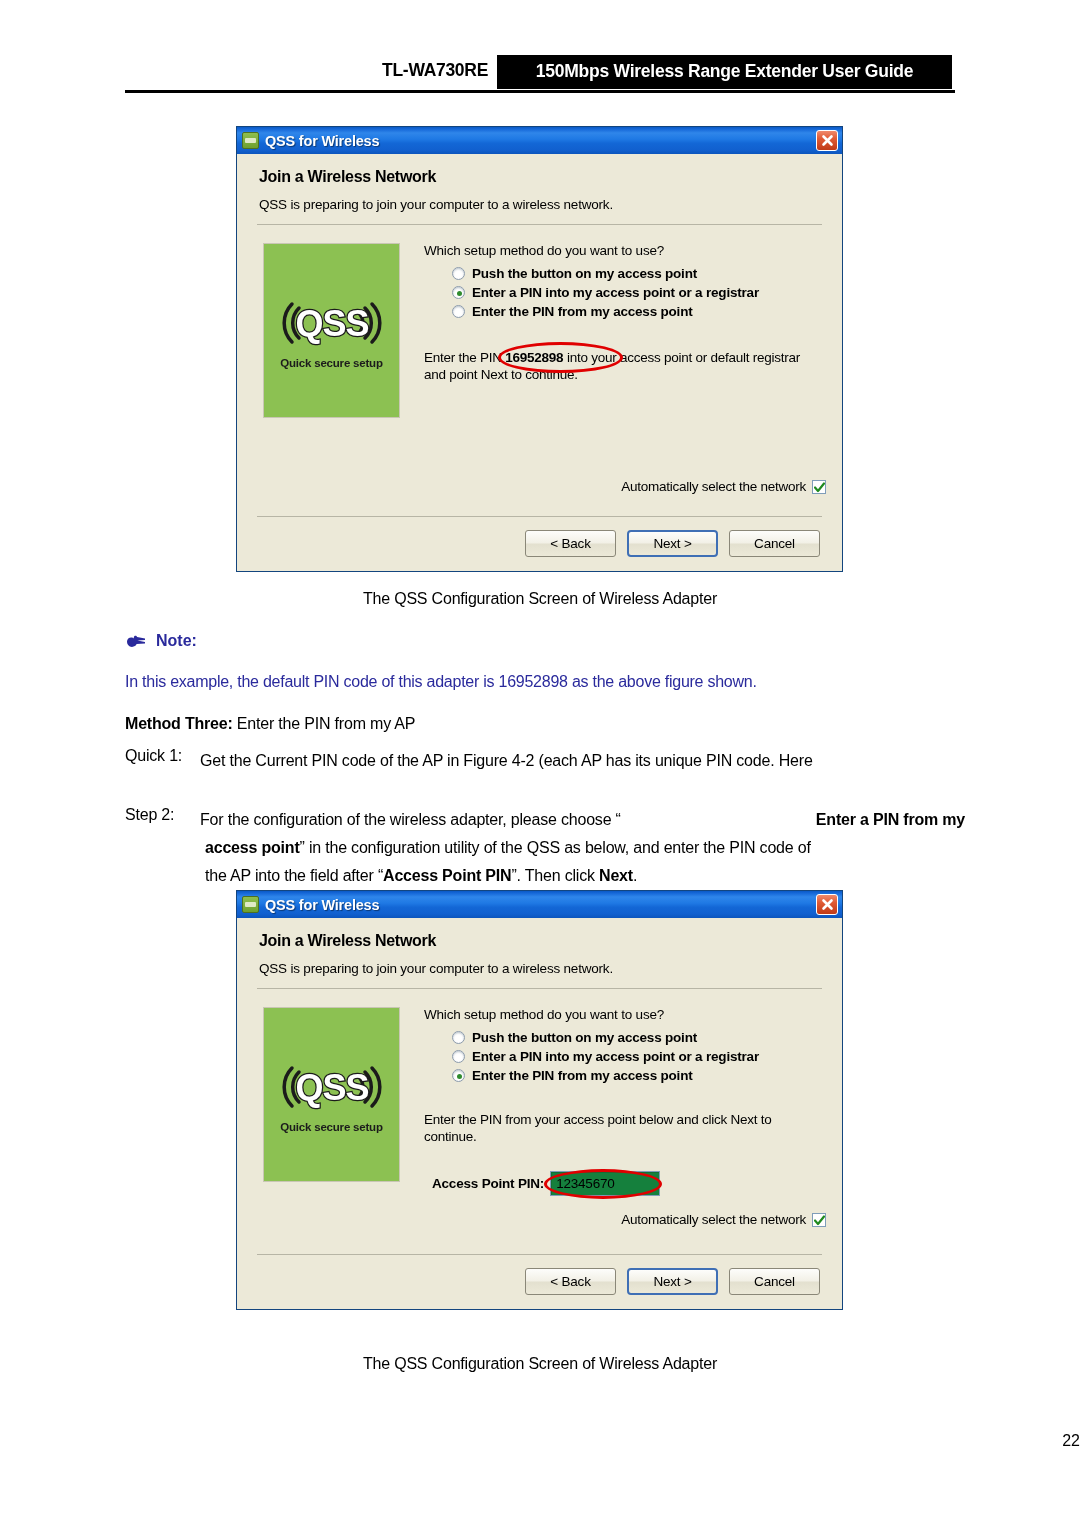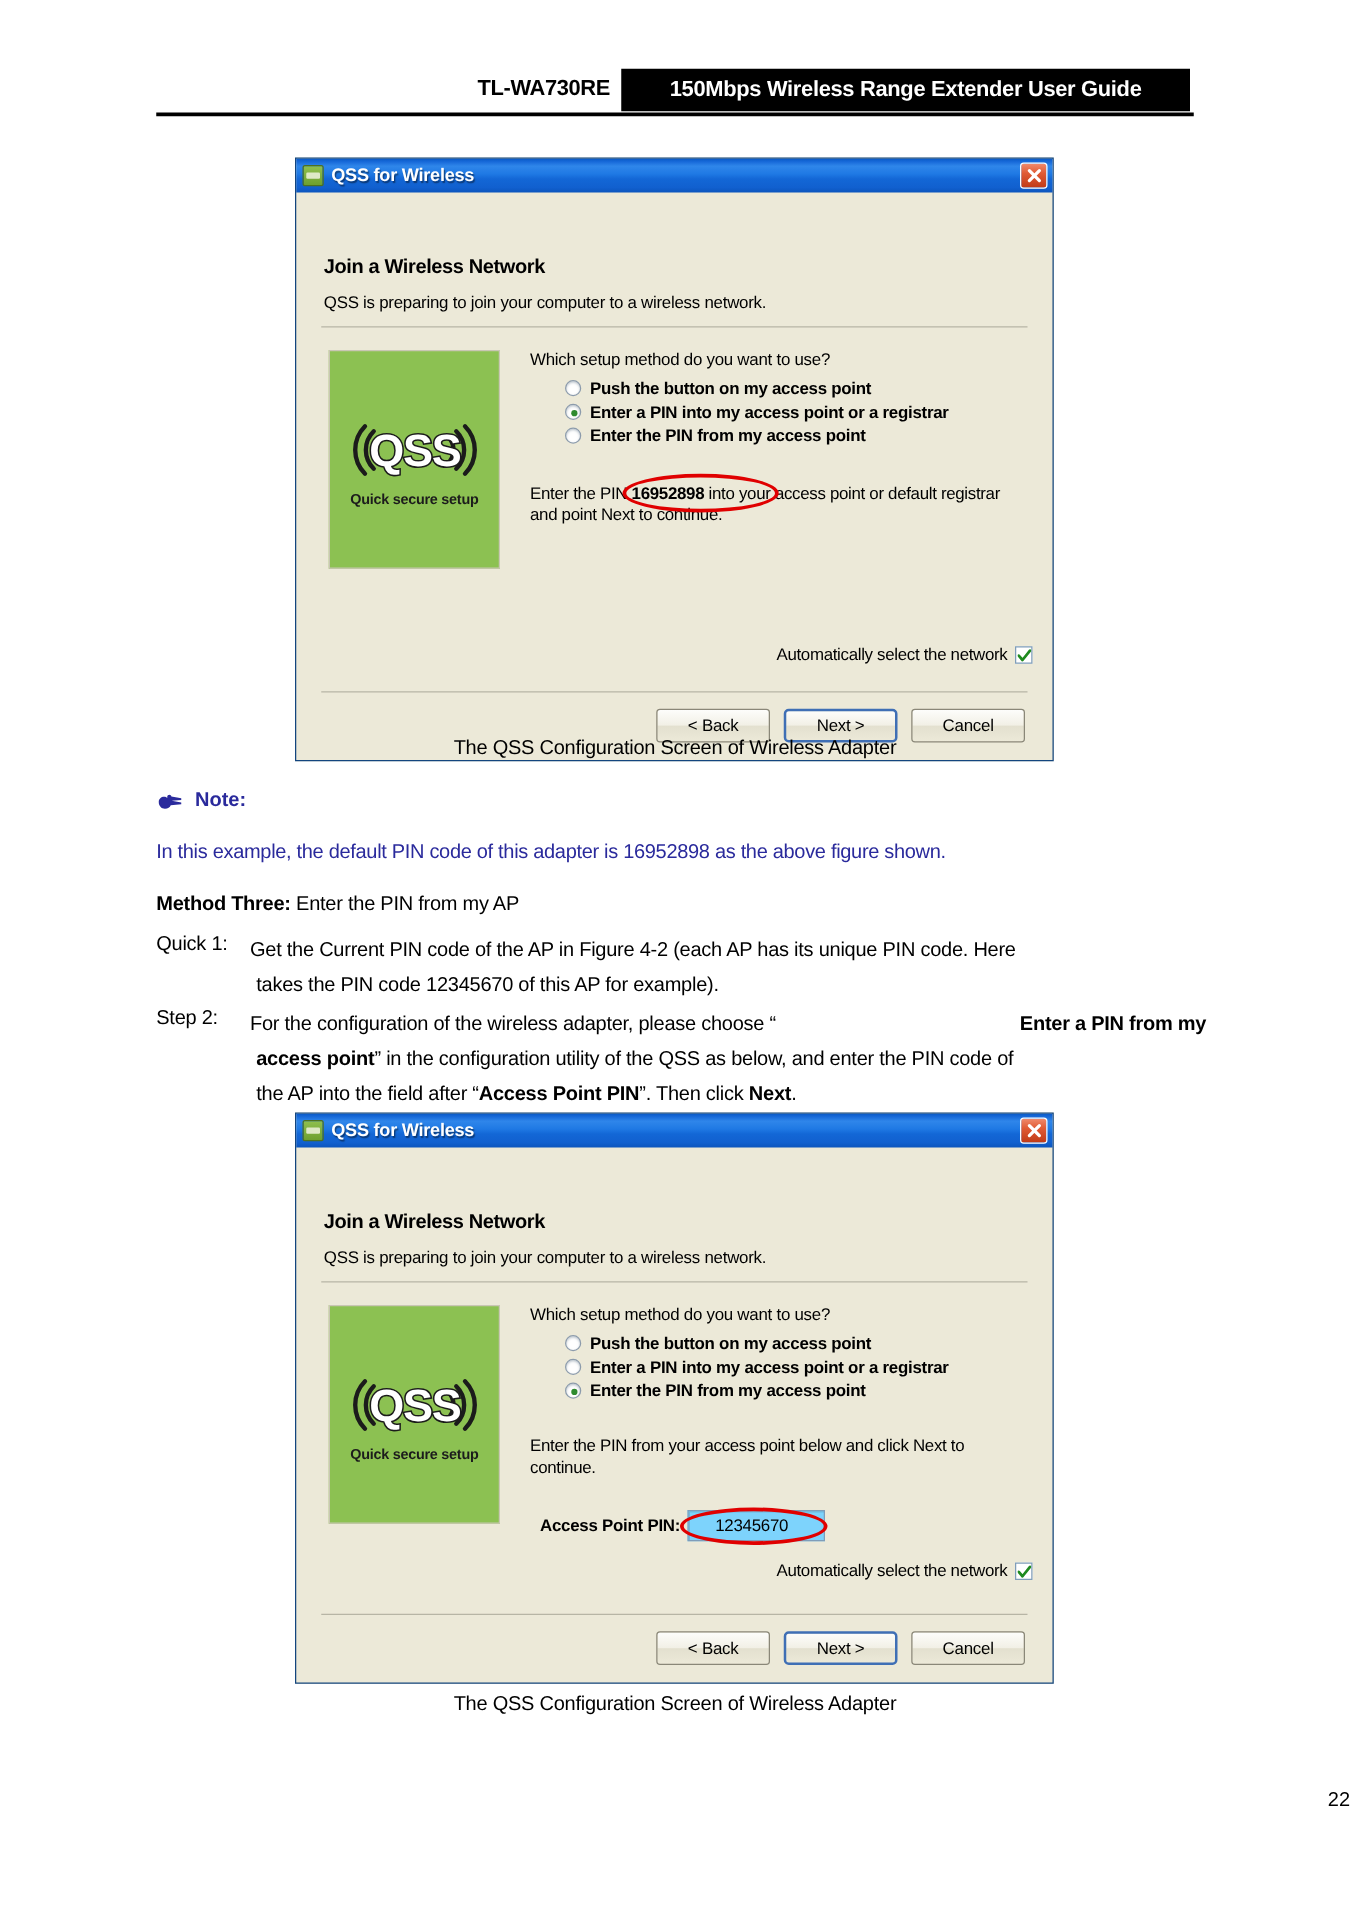--- a/index.html
+++ b/index.html
@@ -103,21 +103,20 @@
     cursor: pointer;
   }
   .dlg-close svg { display: block; }
 
   .dlg-body { padding: 0; position: relative; }
 
   .dlg-heading {
     font-size: 16px; font-weight: bold;
     padding: 14px 5px 0 22px;
     letter-spacing: -0.3px;
-    margin-top: 37px;
   }
   .dlg-sub {
     font-size: 13.5px;
     padding: 11px 0 0 22px;
     letter-spacing: -0.2px;
   }
   .dlg-sep {
     margin: 12px 20px 0 20px;
     height: 1px;
     background: #b7b5a5;
@@ -199,25 +198,25 @@
     padding-left: 8px;
     position: relative;
   }
   .ap-pin-label {
     font-size: 13.5px; font-weight: bold;
     letter-spacing: -0.2px;
     margin-right: 6px;
   }
   .ap-pin-input {
     width: 110px; height: 25px;
-    background: #7dd3fc;
+    background: #15803d;
     border: 1px solid #7f9db9;
     box-shadow: inset 1px 1px 0 rgba(0,0,0,0.12);
     display: flex; align-items: center;
-    padding-left: 21px;
+    padding-left: 5px;
     font-size: 13.5px;
     letter-spacing: -0.2px;
   }
 
   .auto-row {
     display: flex; align-items: center; justify-content: flex-end;
     font-size: 13.5px; letter-spacing: -0.25px;
     margin-top: 16px;
   }
   .chk {
@@ -409,21 +408,20 @@
 </div>
 <div class="note-body" style="top:673px;">In this example, the default PIN code of this adapter is 16952898 as the above figure shown.</div>
 
 <div class="para" style="left:125px; top:710px; width:840px;">
   <b class="bold">Method Three:</b><span> Enter the PIN from my AP</span>
 </div>
 
 <div class="step-label" style="left:125px; top:747px;">Quick 1:</div>
 <div class="step-text" style="left:200px; top:747px; width:765px;">
   <span>Get the Current PIN code of the AP in Figure 4-2 (each AP has its unique PIN code. Here</span><br>
-  <span style="display:inline-block; padding-left:5px;">takes the PIN code 12345670 of this AP for example).</span>
 </div>
 
 <div class="step-label" style="left:125px; top:806px;">Step 2:</div>
 <div class="step-text" style="left:200px; top:806px; width:765px;">
   <div style="display:flex; justify-content:space-between; white-space:nowrap;">
     <span>For the configuration of the wireless adapter, please choose “</span>
     <b class="bold">Enter a PIN from my</b>
   </div>
   <div style="padding-left:5px;">
     <b class="bold">access point</b><span>” in the configuration utility of the QSS as below, and enter the PIN code of</span>

